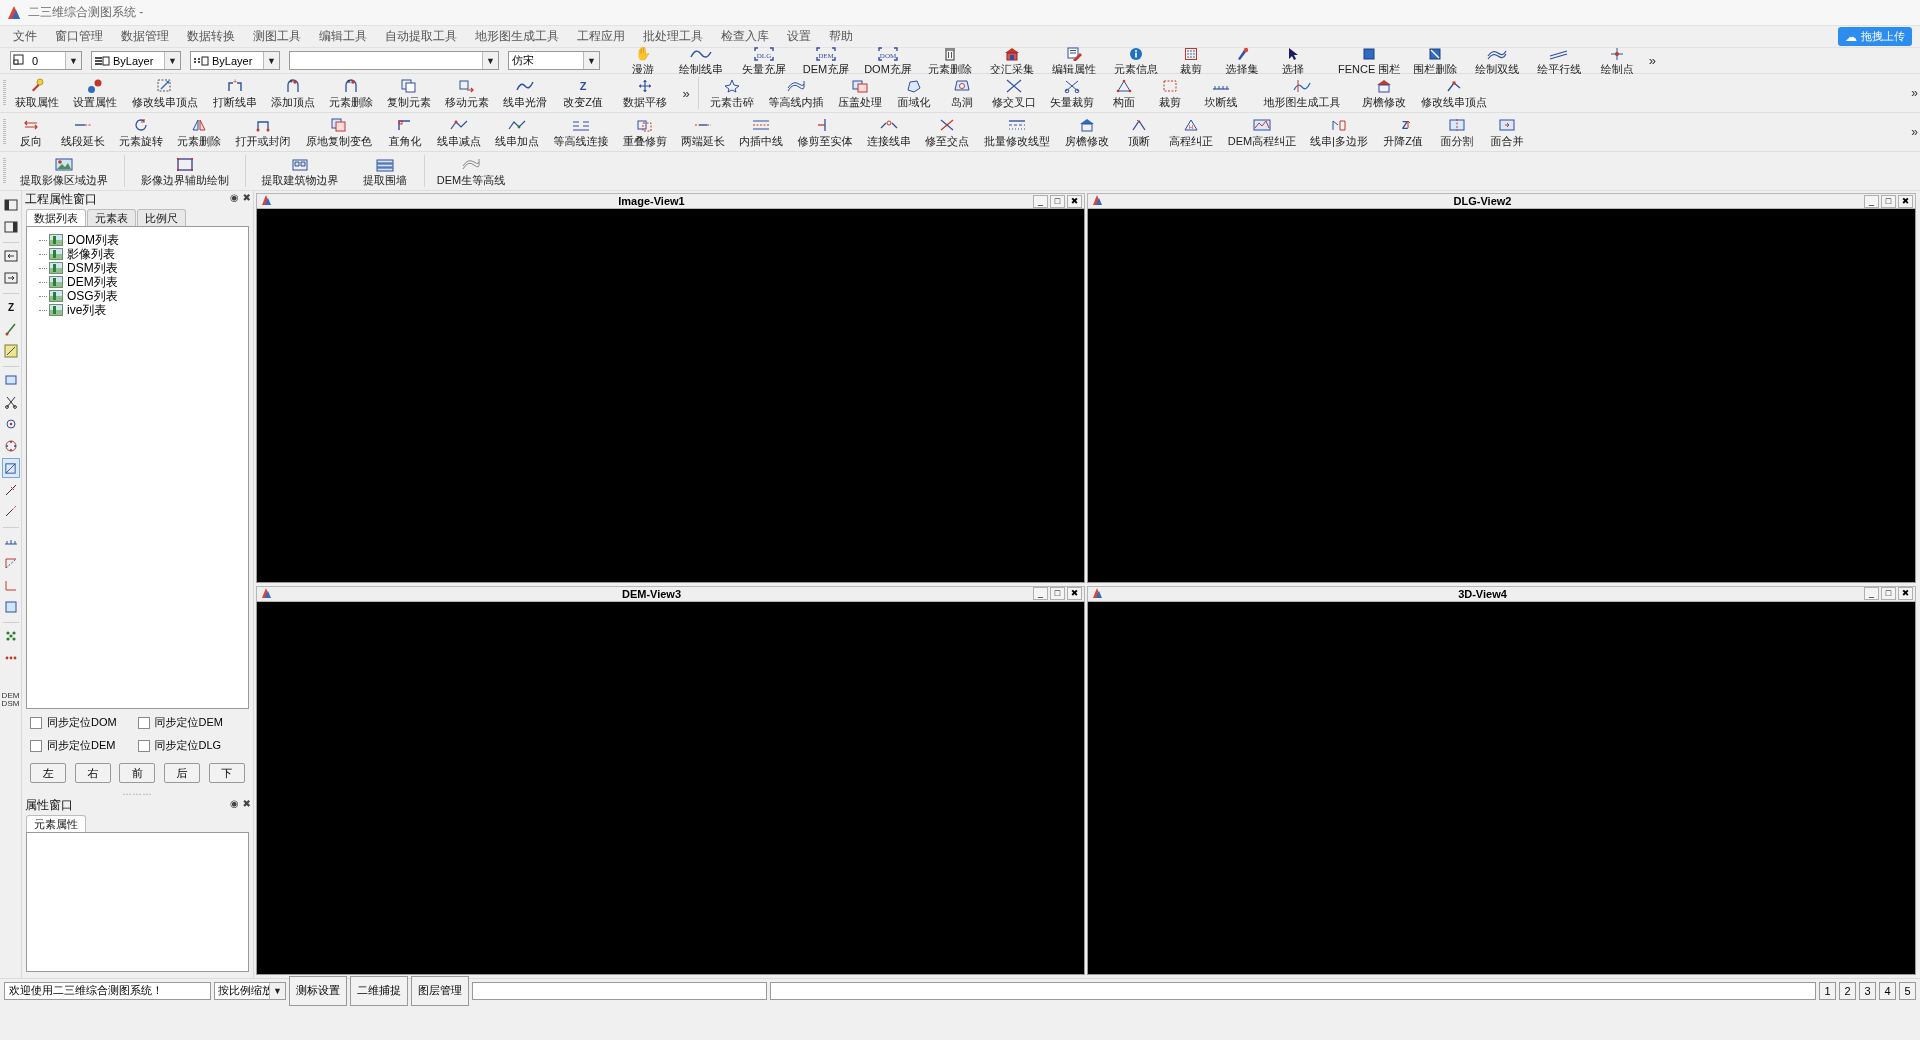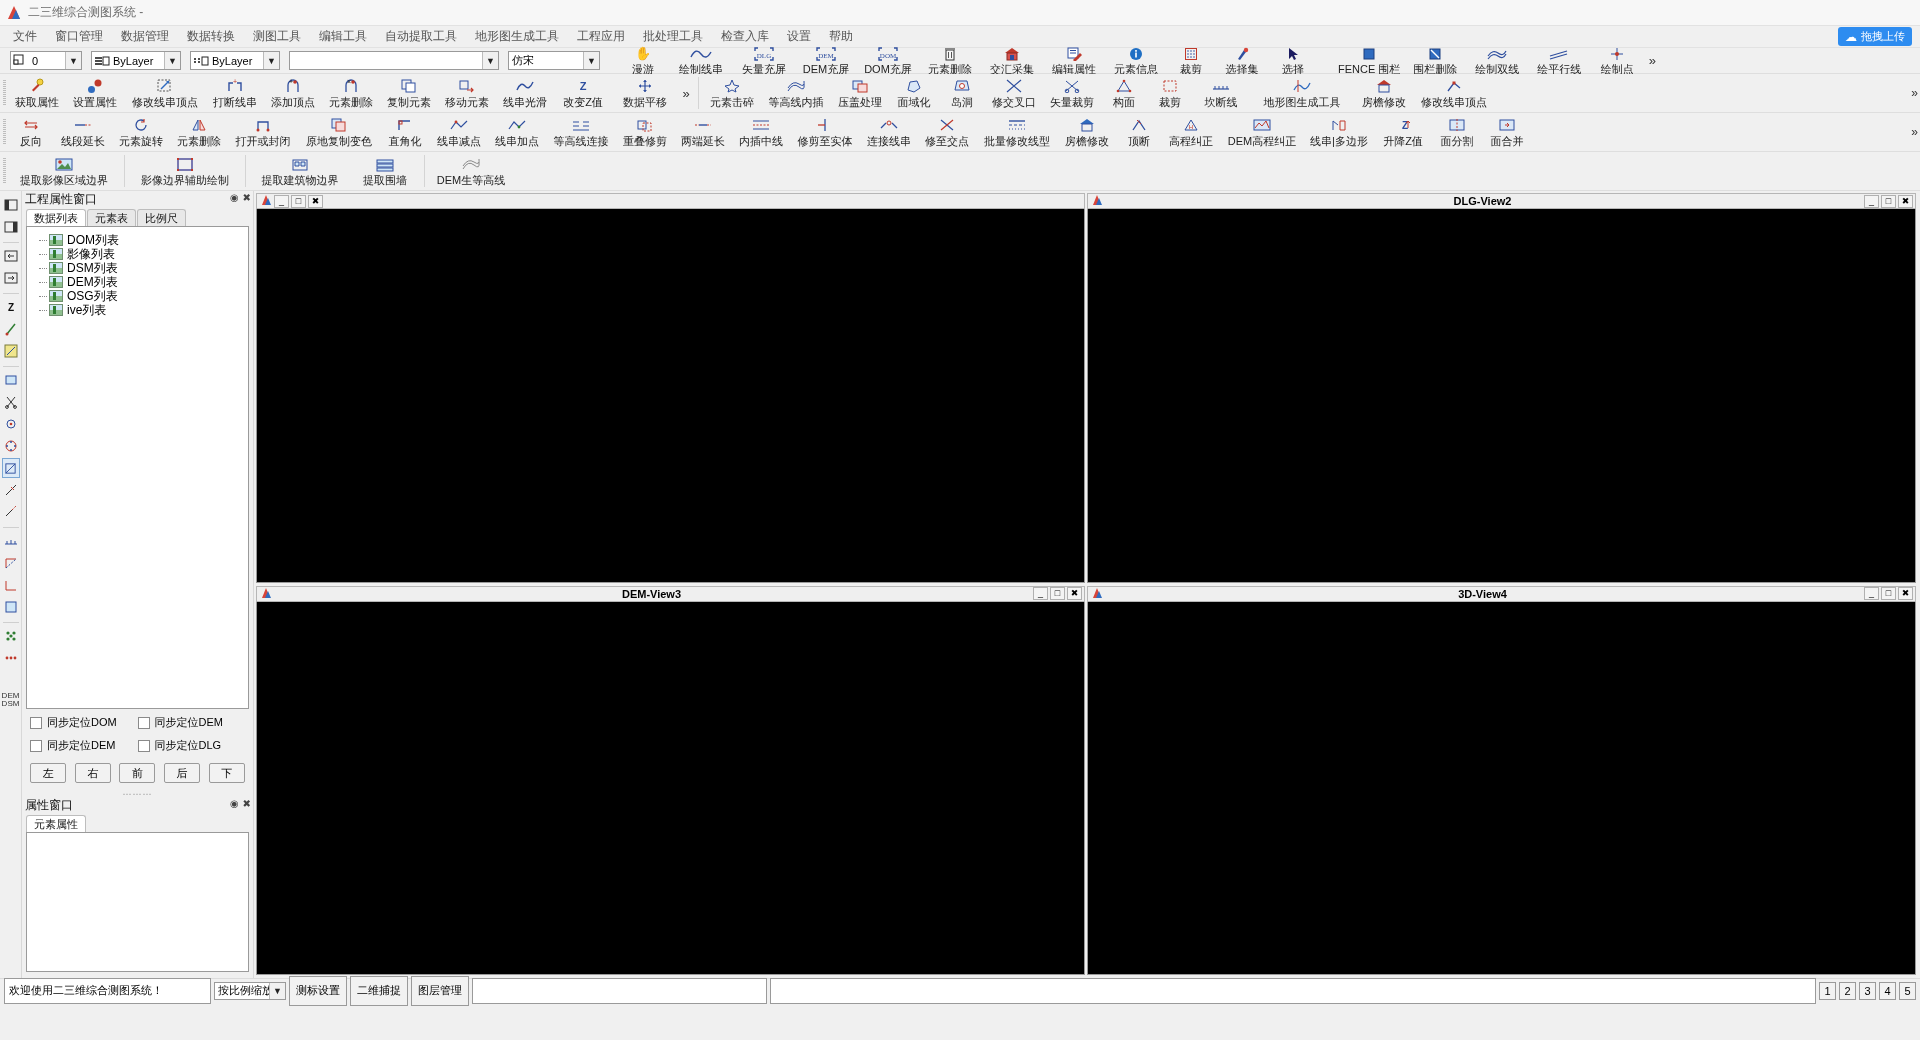--- a/index.html
+++ b/index.html
@@ -201,21 +201,21 @@
     margin-left: 2px; display: flex; align-items: center; justify-content: center;
     font-size: 9px; color: #000; line-height: 1;
   }
   .vp-canvas { flex: 1; background: #000; border: 1px solid #9a9a9a; border-top: none; }
   
   .statusbar {
     height: 24px; background: #f0f0f0; display: flex; align-items: center;
     padding: 0 4px; gap: 3px; border-top: 1px solid #dcdcdc;
   }
   .st-field {
-    height: 26px; border: 1px solid #9a9a9a; background: #fff;
+    height: 18px; border: 1px solid #9a9a9a; background: #fff;
     display: flex; align-items: center; padding: 0 4px; font-size: 11px; color: #000;
   }
   .st-btn {
     height: 18px; border: 1px solid #9a9a9a; background: #f2f2f2;
     display: flex; align-items: center; padding: 14px 6px; font-size: 11px; color: #000;
   }
   .st-num {
     width: 17px; height: 18px; border: 1px solid #9a9a9a; background: #f2f2f2;
     display: flex; align-items: center; justify-content: center; font-size: 11px;
   }
@@ -1211,20 +1211,21 @@
     <div class="tabs">
       <div class="tab active">元素属性</div>
     </div>
     <div class="attr-tree"></div>
   </div>
 
   <div class="views">
     <div class="vp">
       <div class="vp-title">
         <span class="vt-ico"></span>
+        <span class="vt-name">Image-View1</span>
         <span class="wbtns">
           <span class="wbtn">_</span>
           <span class="wbtn">□</span>
           <span class="wbtn">✖</span>
         </span>
       </div>
       <div class="vp-canvas"></div>
     </div>
     <div class="vp">
       <div class="vp-title">

